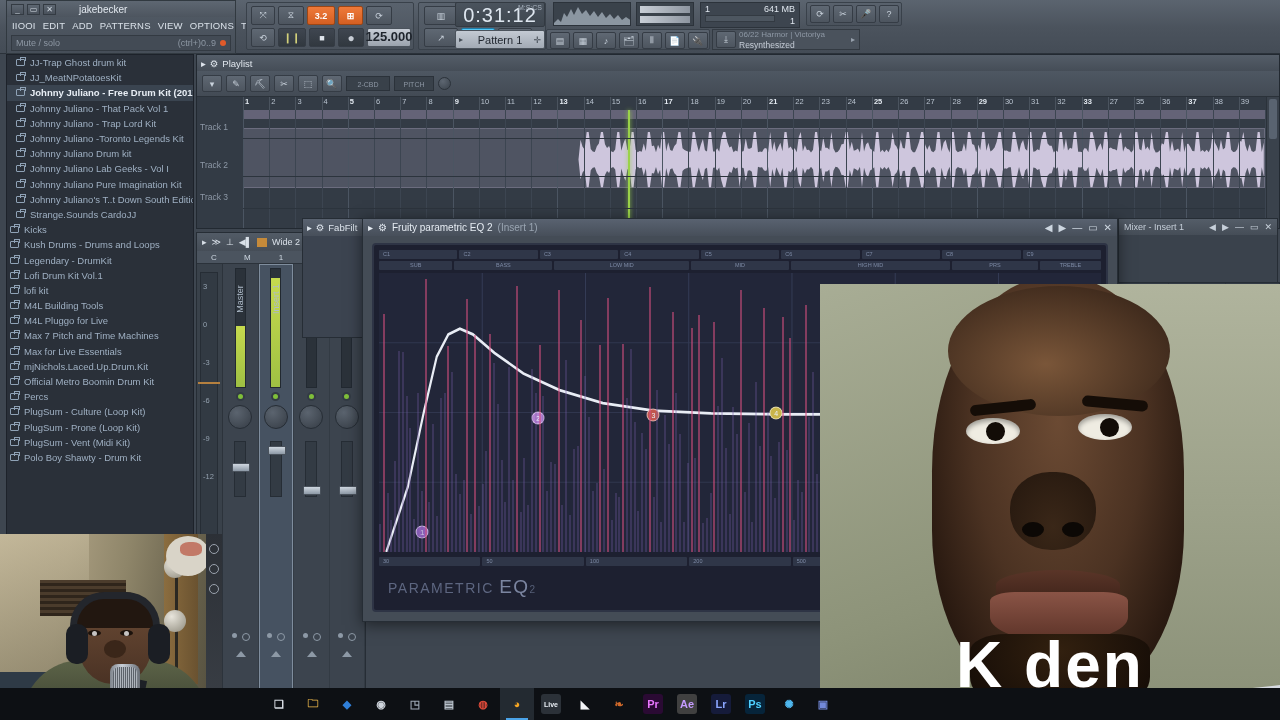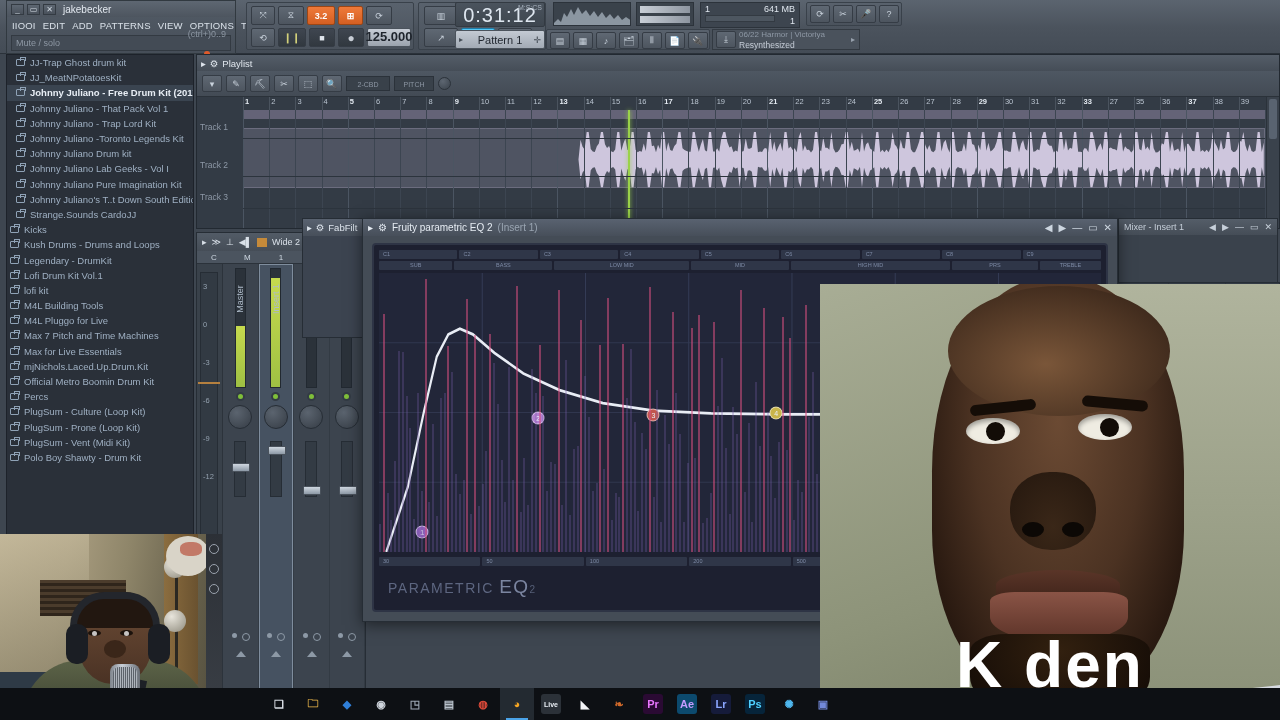--- a/index.html
+++ b/index.html
@@ -50,21 +50,21 @@
   .hint-titlebar {
     height: 16px; display: flex; align-items: center; gap: 3px;
     padding: 0 4px; background: linear-gradient(#5e6772,#4d555f);
   }
   .winbtn {
     width: 13px; height: 11px;
     background: linear-gradient(#5e6772,#49515b);
     border: 1px solid #343b43;
     color: #cfd7e0; font-size: 8px; line-height: 9px; text-align: center;
   }
-  .hint-title { color: #e2e8ef; font-size: 10px; margin-left: 4px; }
+  .hint-title { color: #e2e8ef; font-size: 10px; margin-left: 20px; }
   .fl-menubar {
     height: 16px; display: flex; align-items: center; gap: 7px;
     padding: 0 5px; color: #d9e0e8; font-size: 9.5px; letter-spacing: .2px;
   }
   .hint-display {
     margin: 2px 4px 0 4px; height: 16px;
     background: #434b55; border: 1px solid #333a42;
     display: flex; align-items: center; justify-content: space-between;
     padding: 0 4px; color: #8d97a3; font-size: 9px;
   }
@@ -390,21 +390,21 @@
         <span>EDIT</span>
         <span>ADD</span>
         <span>PATTERNS</span>
         <span>VIEW</span>
         <span>OPTIONS</span>
         <span>TOOLS</span>
         <span>?</span>
       </div>
       <div class="hint-display">
         <span>Mute / solo</span>
-        <span style="display:flex;align-items:center;gap:12px;flex-direction:column;">
+        <span style="display:flex;align-items:center;gap:4px;">
           <span>(ctrl+)0..9</span>
           <span class="hint-dot"></span>
         </span>
       </div>
     </div>
 
     <div class="tb-panel" style="left:246px;top:2px;width:168px;height:48px;">
       <div class="tb-btn" style="position:absolute;left:4px;top:3px;width:24px;height:19px;">⤧</div>
       <div class="tb-btn" style="position:absolute;left:31px;top:3px;width:26px;height:19px;">⧖</div>
       <div class="tb-btn on" style="position:absolute;left:60px;top:3px;width:28px;height:19px;">3.2</div>
@@ -1251,21 +1251,21 @@
         <div class="tb-icon">
           <span class="tb-glyph" style="color: rgb(242, 244, 247); background: transparent;">◣</span>
         </div>
         <div class="tb-icon">
           <span class="tb-glyph" style="color: rgb(210, 106, 42); background: transparent;">❧</span>
         </div>
         <div class="tb-icon">
           <span class="tb-glyph" style="color: rgb(234, 119, 255); background: rgb(42, 10, 51);">Pr</span>
         </div>
         <div class="tb-icon">
-          <span class="tb-glyph" style="color: rgb(196, 155, 255); background: #0c4a6e;">Ae</span>
+          <span class="tb-glyph" style="color: rgb(196, 155, 255); background: #404040;">Ae</span>
         </div>
         <div class="tb-icon">
           <span class="tb-glyph" style="color: rgb(139, 166, 255); background: rgb(21, 27, 58);">Lr</span>
         </div>
         <div class="tb-icon">
           <span class="tb-glyph" style="color: rgb(79, 208, 255); background: rgb(6, 36, 58);">Ps</span>
         </div>
         <div class="tb-icon">
           <span class="tb-glyph" style="color: rgb(79, 184, 239); background: transparent;">✺</span>
         </div>

